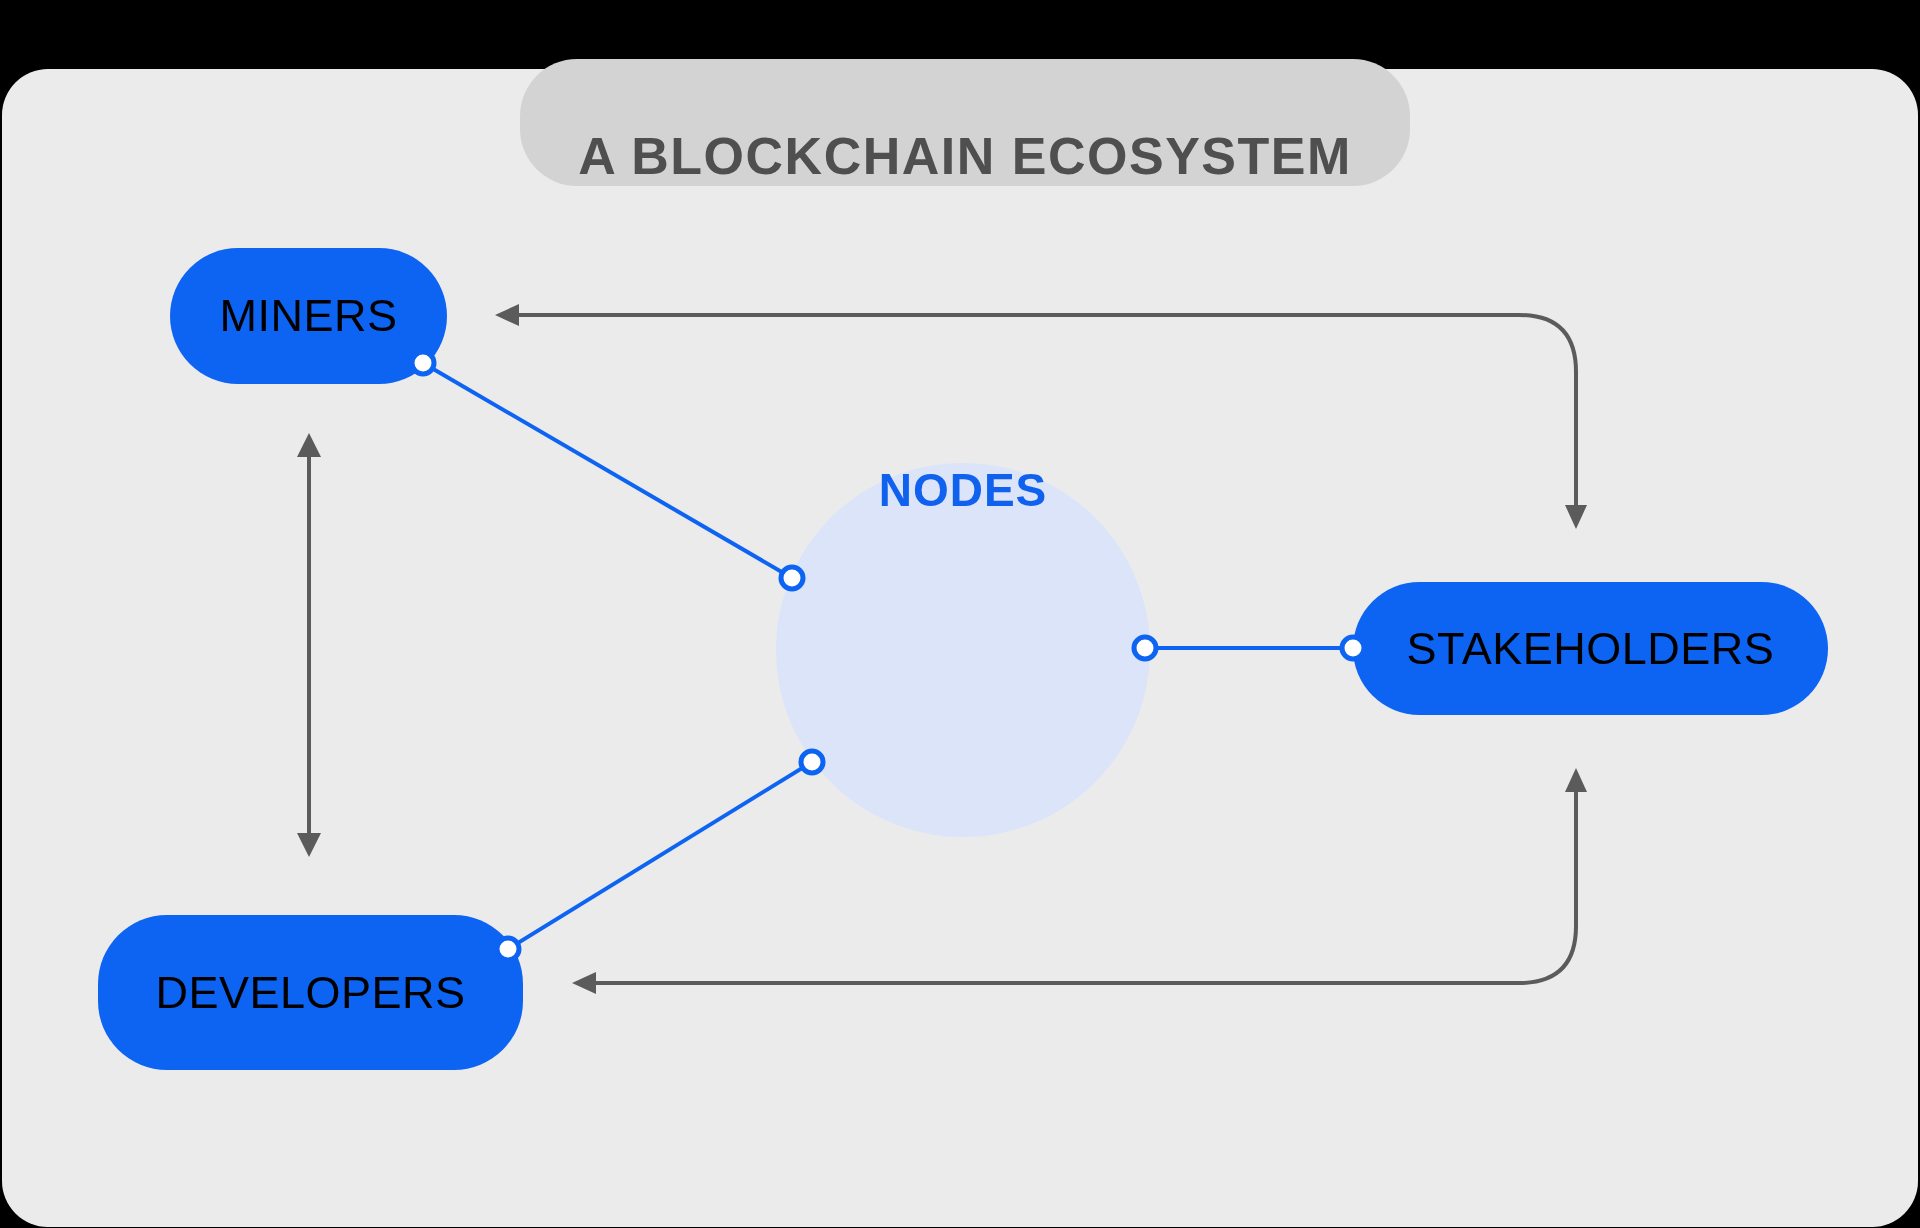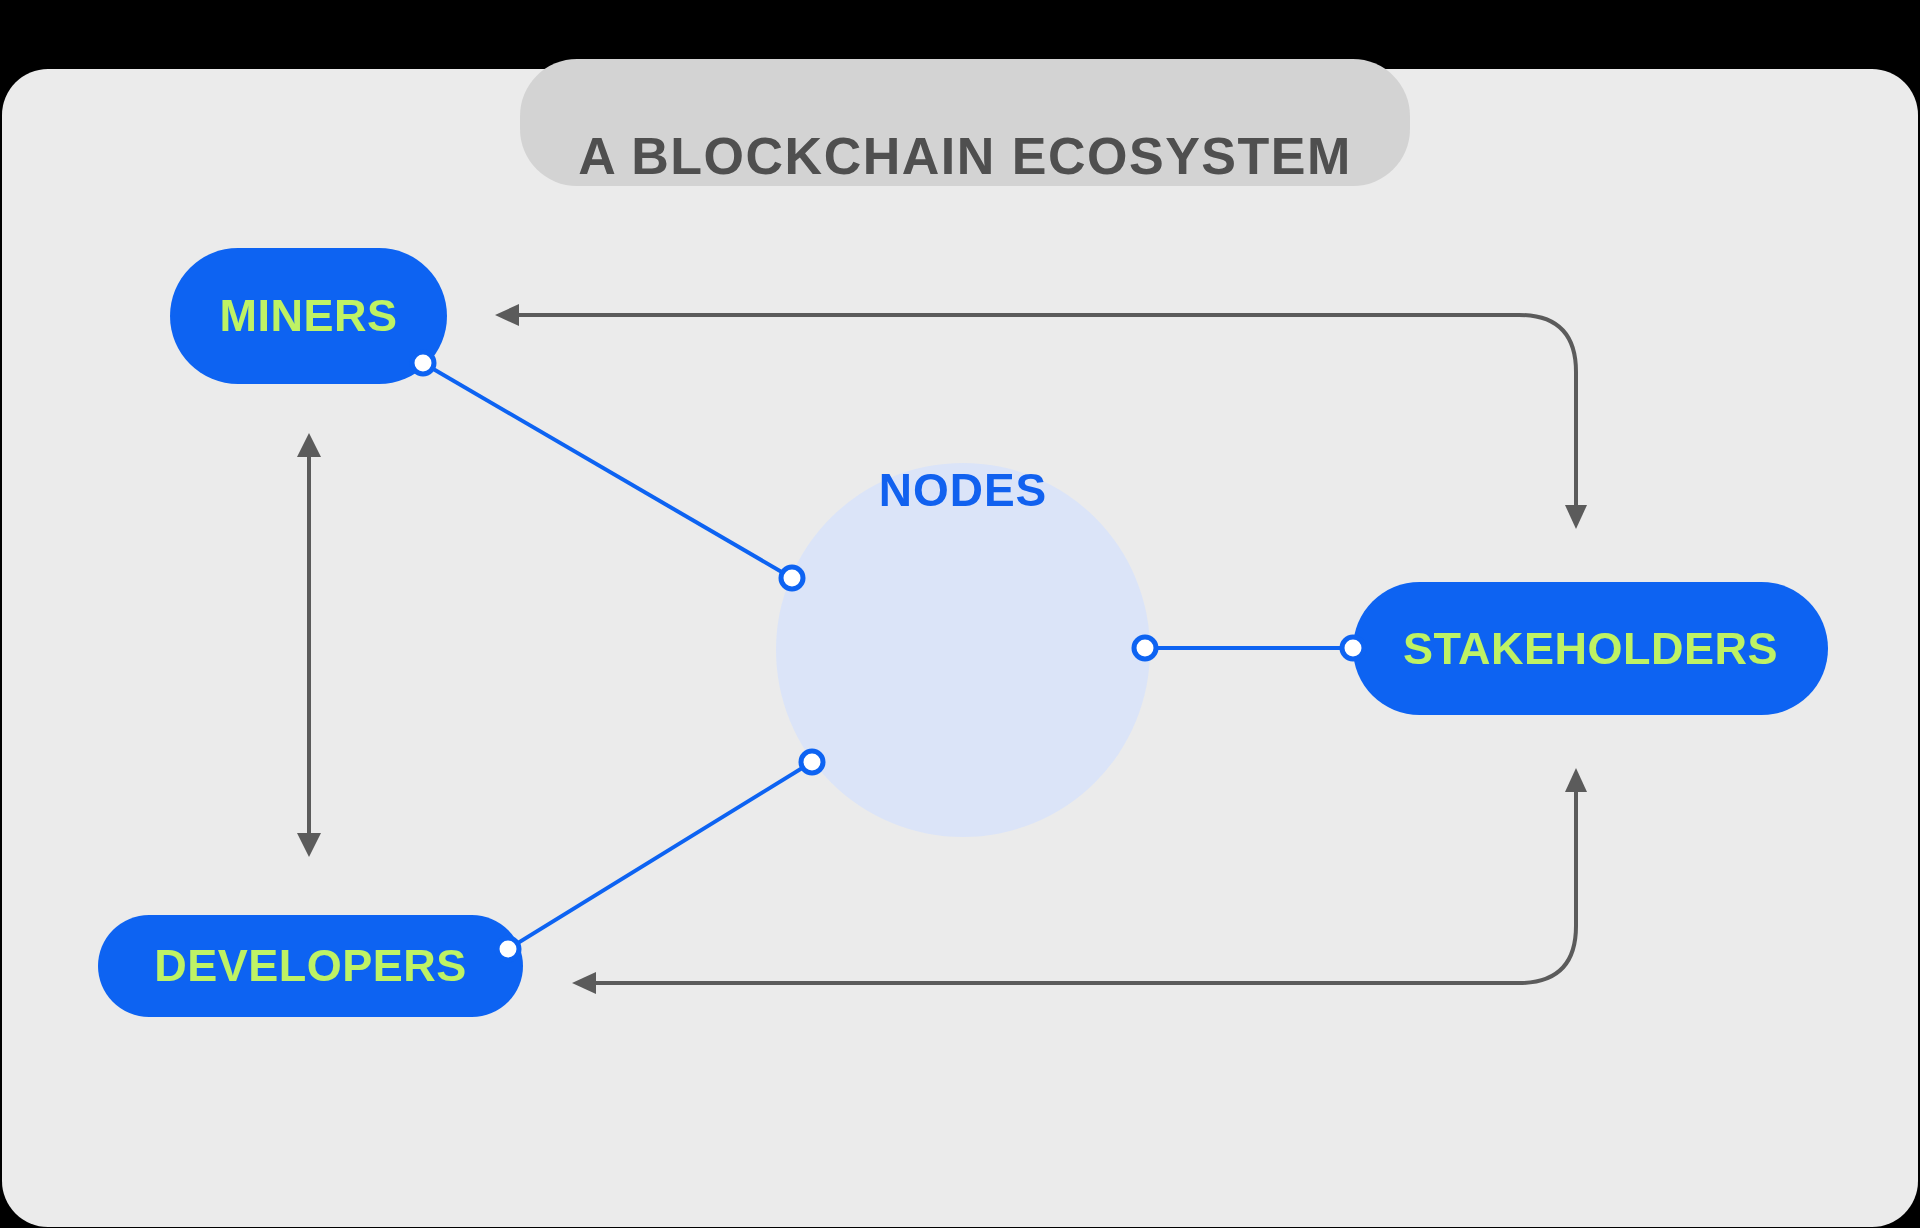--- a/index.html
+++ b/index.html
@@ -65,26 +65,26 @@
   .pill {
     position: absolute;
     background: #0d63f2;
     display: flex;
     align-items: center;
     justify-content: center;
     z-index: 2;
   }
   .pill span {
     font-size: 45px;
-    font-weight: 700;
+    font-weight: 400;
     letter-spacing: 0.5px;
-    color: #bef264;
+    color: #000000;
   }
   .pill-miners       { left: 170px; top: 248px; width: 277px; height: 136px; border-radius: 68px; }
-  .pill-developers   { left: 98px;  top: 915px; width: 425px; height: 102px; border-radius: 69px; }
+  .pill-developers   { left: 98px;  top: 915px; width: 425px; height: 155px; border-radius: 69px; }
   .pill-stakeholders { left: 1353px; top: 582px; width: 475px; height: 133px; border-radius: 67px; text-align: right; }
   .edges-svg {
     position: absolute;
     left: 0;
     top: 0;
     width: 1920px;
     height: 1228px;
     z-index: 3;
     pointer-events: none;
   }

